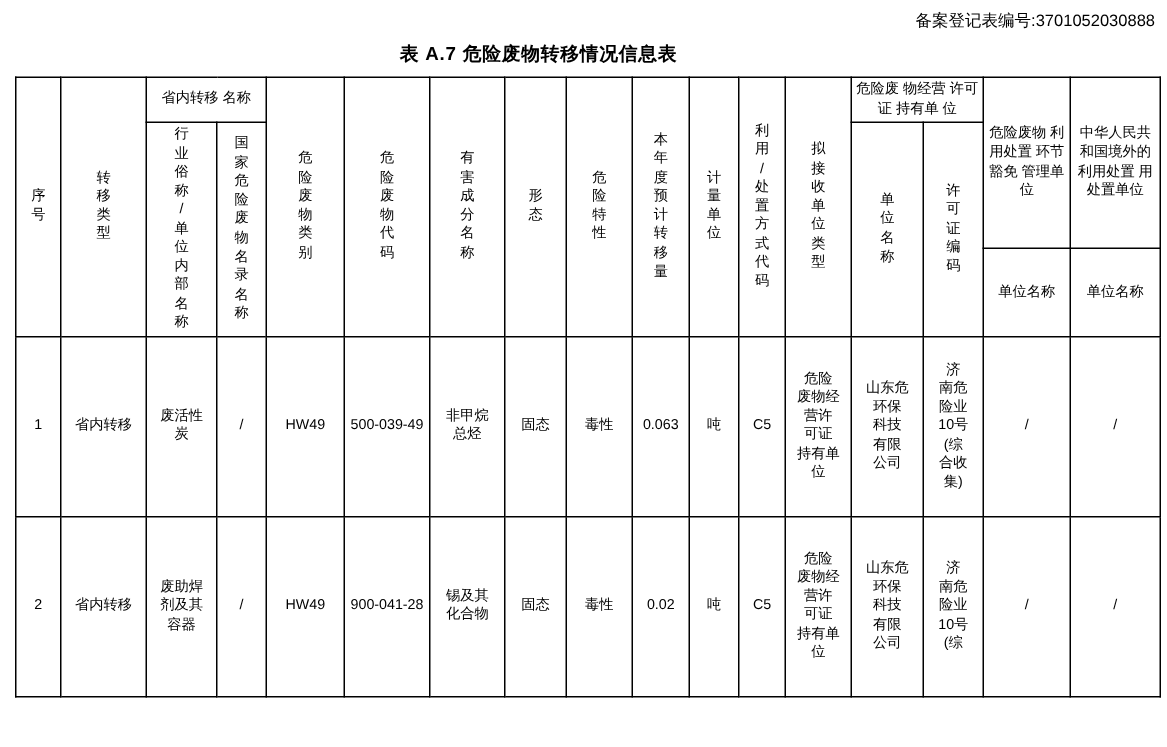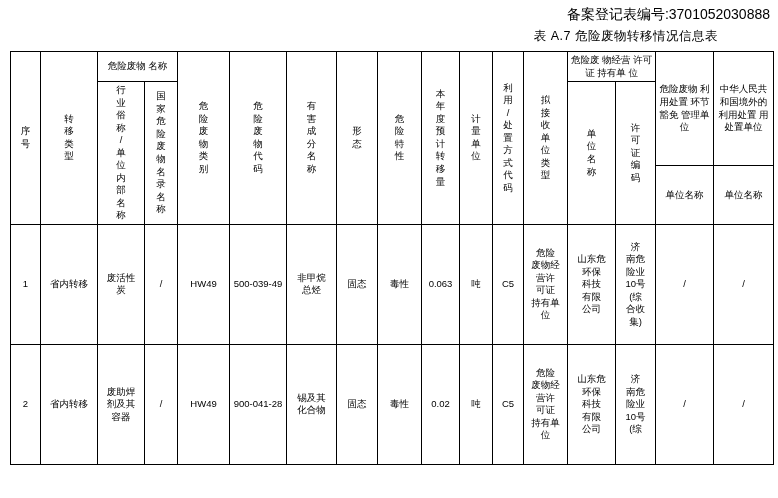--- a/index.html
+++ b/index.html
@@ -17,32 +17,32 @@
   .page {
     position: relative;
     width: 778px;
     height: 498px;
     box-sizing: border-box;
   }
   .reg-no {
     position: absolute;
     top: 6px;
     right: 8px;
-    font-size: 14px;
+    font-size: 11px;
     letter-spacing: 0px;
     white-space: nowrap;
   }
   .doc-title {
     position: absolute;
     top: 28px;
     left: 0;
     width: 718px;
-    text-align: right;
+    text-align: center;
     font-size: 12.5px;
-    font-weight: normal;
+    font-weight: bold;
     letter-spacing: 0.5px;
   }
   table.main {
     position: absolute;
     top: 51px;
     left: 10px;
     width: 758px;
     border-collapse: collapse;
     table-layout: fixed;
   }
@@ -108,21 +108,21 @@
     </colgroup>
 
     <tbody>
         <tr>
       <td rowspan="3" class="hdr vert">序
 号</td>
       <td rowspan="3" class="hdr vert">转
 移
 类
 型</td>
-      <td colspan="2" class="hdr wrapcell">危险废物
+      <td colspan="2" class="hdr wrapcell">省内转移
 名称</td>
       <td rowspan="3" class="hdr vert">危
 险
 废
 物
 类
 别</td>
       <td rowspan="3" class="hdr vert">危
 险
 废

